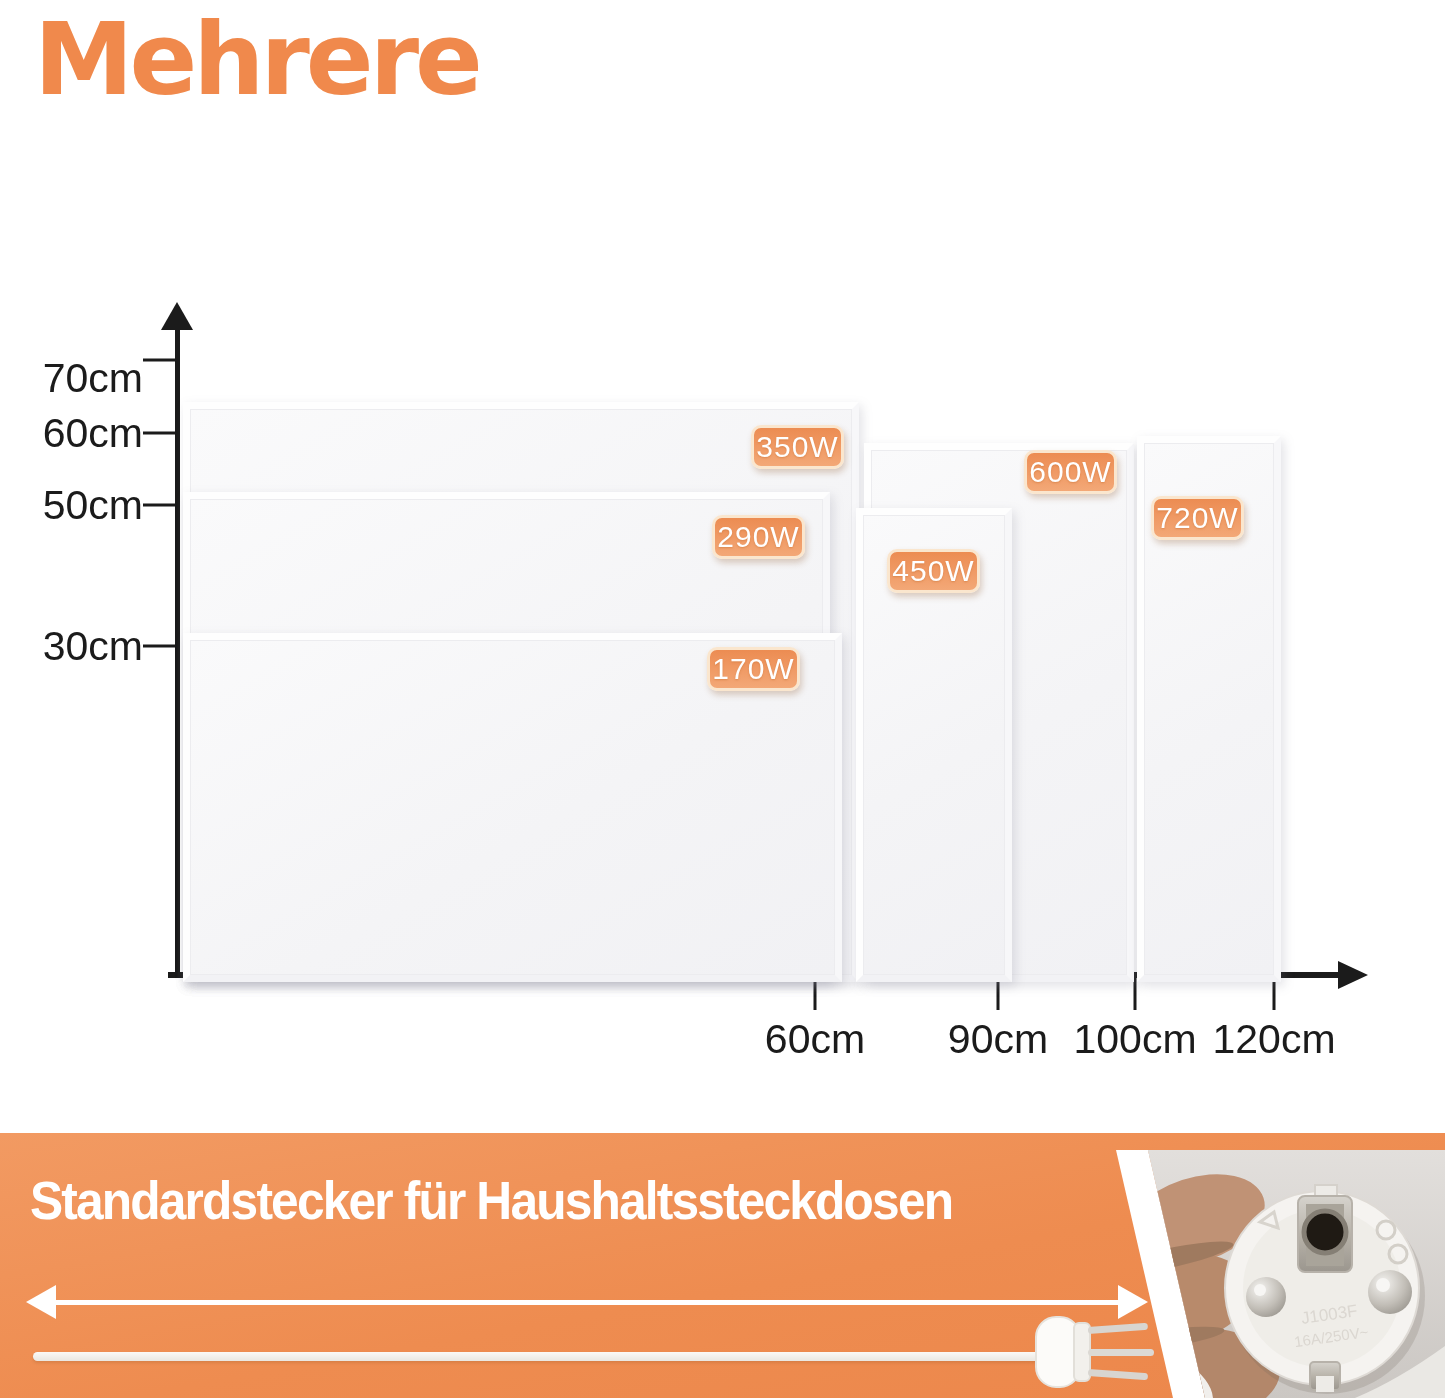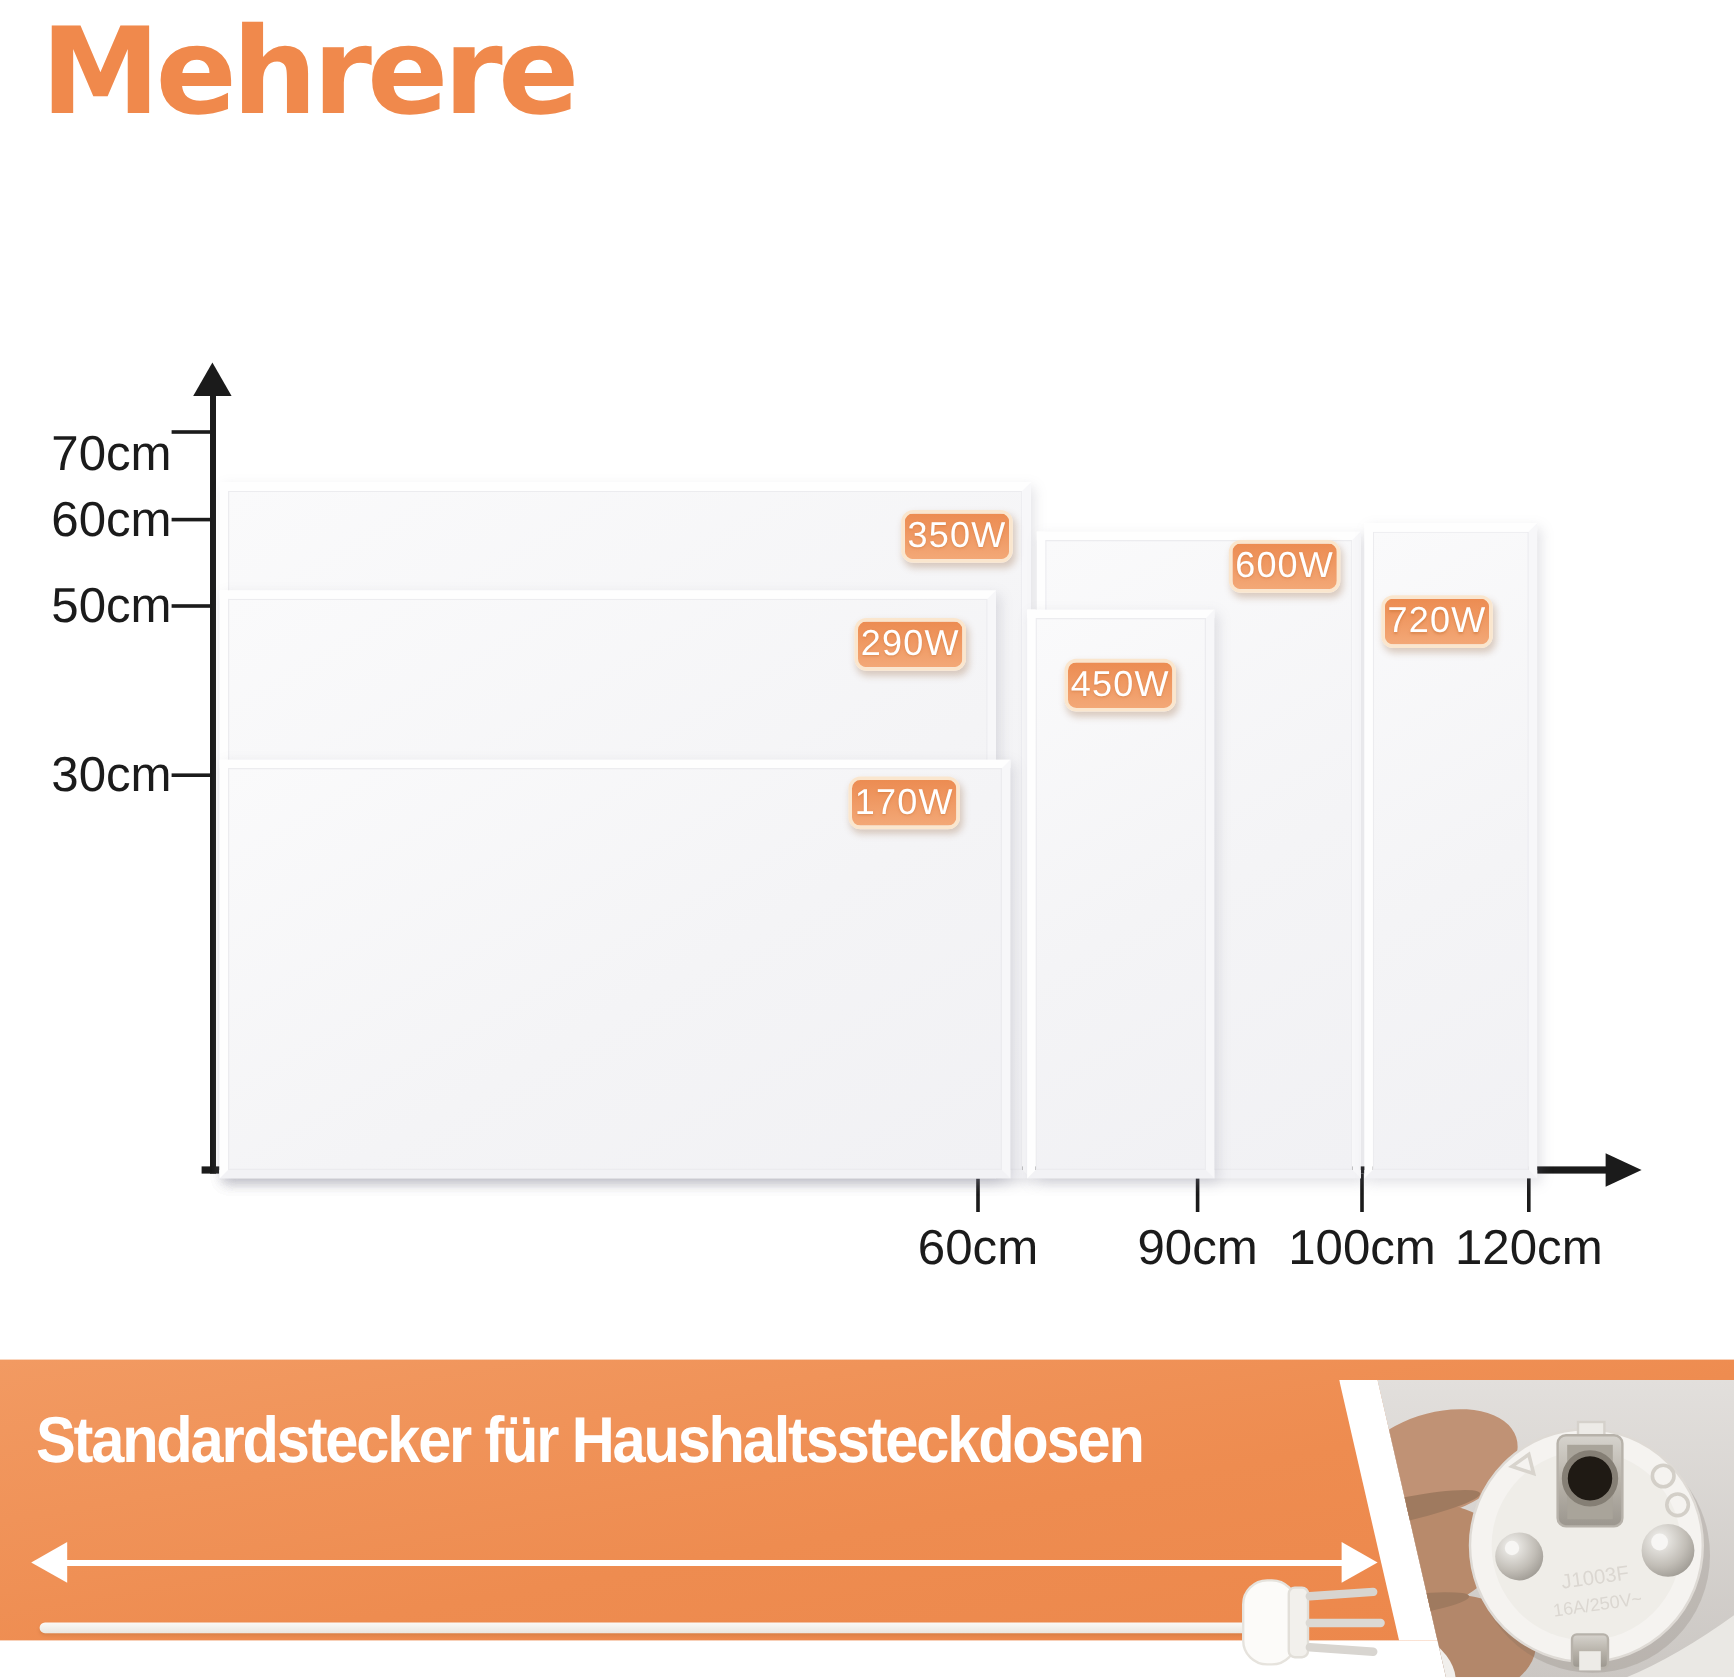--- a/index.html
+++ b/index.html
@@ -32,21 +32,21 @@
          border:7px solid #fefefe;border-right-color:#f7f7f9;border-bottom-color:#f2f2f5;
          box-shadow:3px 4px 10px rgba(125,125,140,.22), inset 0 0 0 1px #ececef;}
   .badge{position:absolute;z-index:10;width:93px;box-sizing:border-box;text-align:center;
          background:linear-gradient(180deg,#EC8C52 0%,#F3A877 100%);
          border:3px solid #FAE6CE;border-radius:10px;color:#ffffff;
          font-size:30px;line-height:38px;letter-spacing:1px;
          box-shadow:2px 4px 6px rgba(150,100,60,.30);
          text-shadow:0 1px 2px rgba(200,115,55,.55);}
 
   
-  .banner{position:absolute;left:0;top:1133px;width:1445px;height:234px;
+  .banner{position:absolute;left:0;top:1133px;width:1445px;height:265px;
           background:linear-gradient(170deg,#F29A62 0%,#EE8C50 55%,#EC874B 100%);}
   .banner-heading{position:absolute;left:30px;top:36px;color:#fff;font-weight:bold;
           font-size:54px;letter-spacing:-2px;white-space:nowrap;
           transform:scaleX(.92);transform-origin:0 0;}
   .len-label{position:absolute;left:0;top:112px;width:1010px;text-align:center;
           color:#fff;font-weight:bold;font-size:37px;}
   .dline{position:absolute;left:52px;top:167px;width:1070px;height:5px;background:#fff;border-radius:3px;}
   .dhead-l{position:absolute;left:26px;top:152px;width:0;height:0;
           border-top:17px solid transparent;border-bottom:17px solid transparent;
           border-right:30px solid #fff;}

